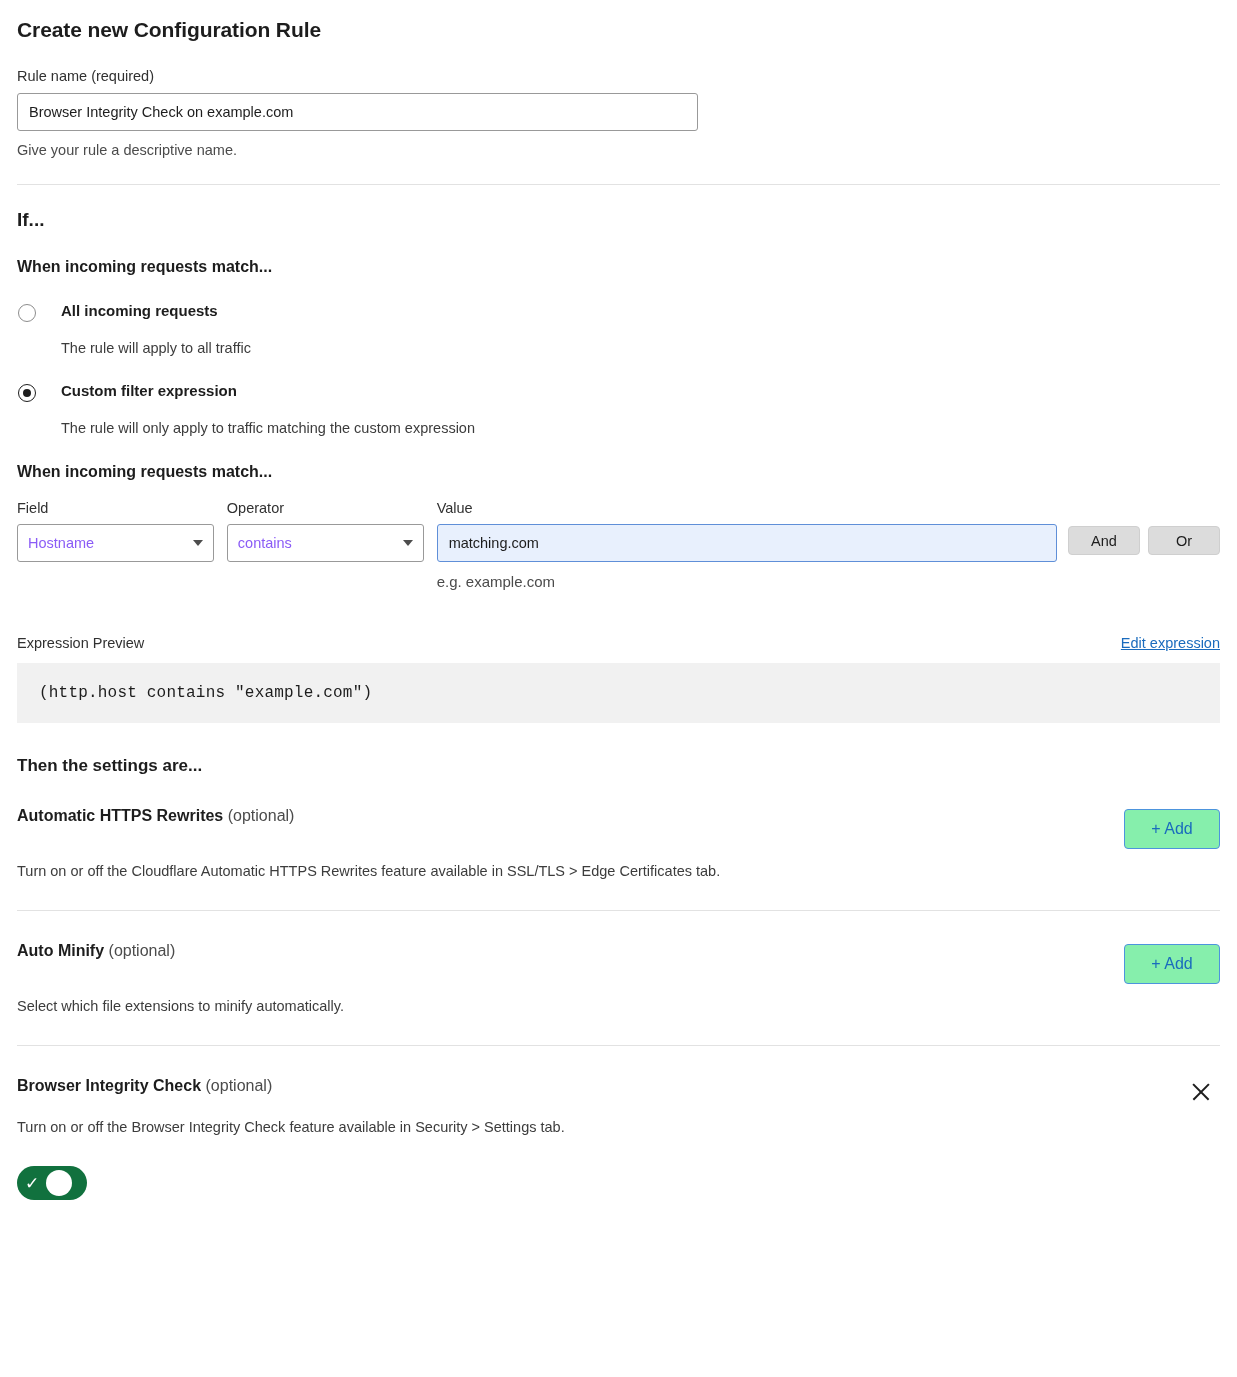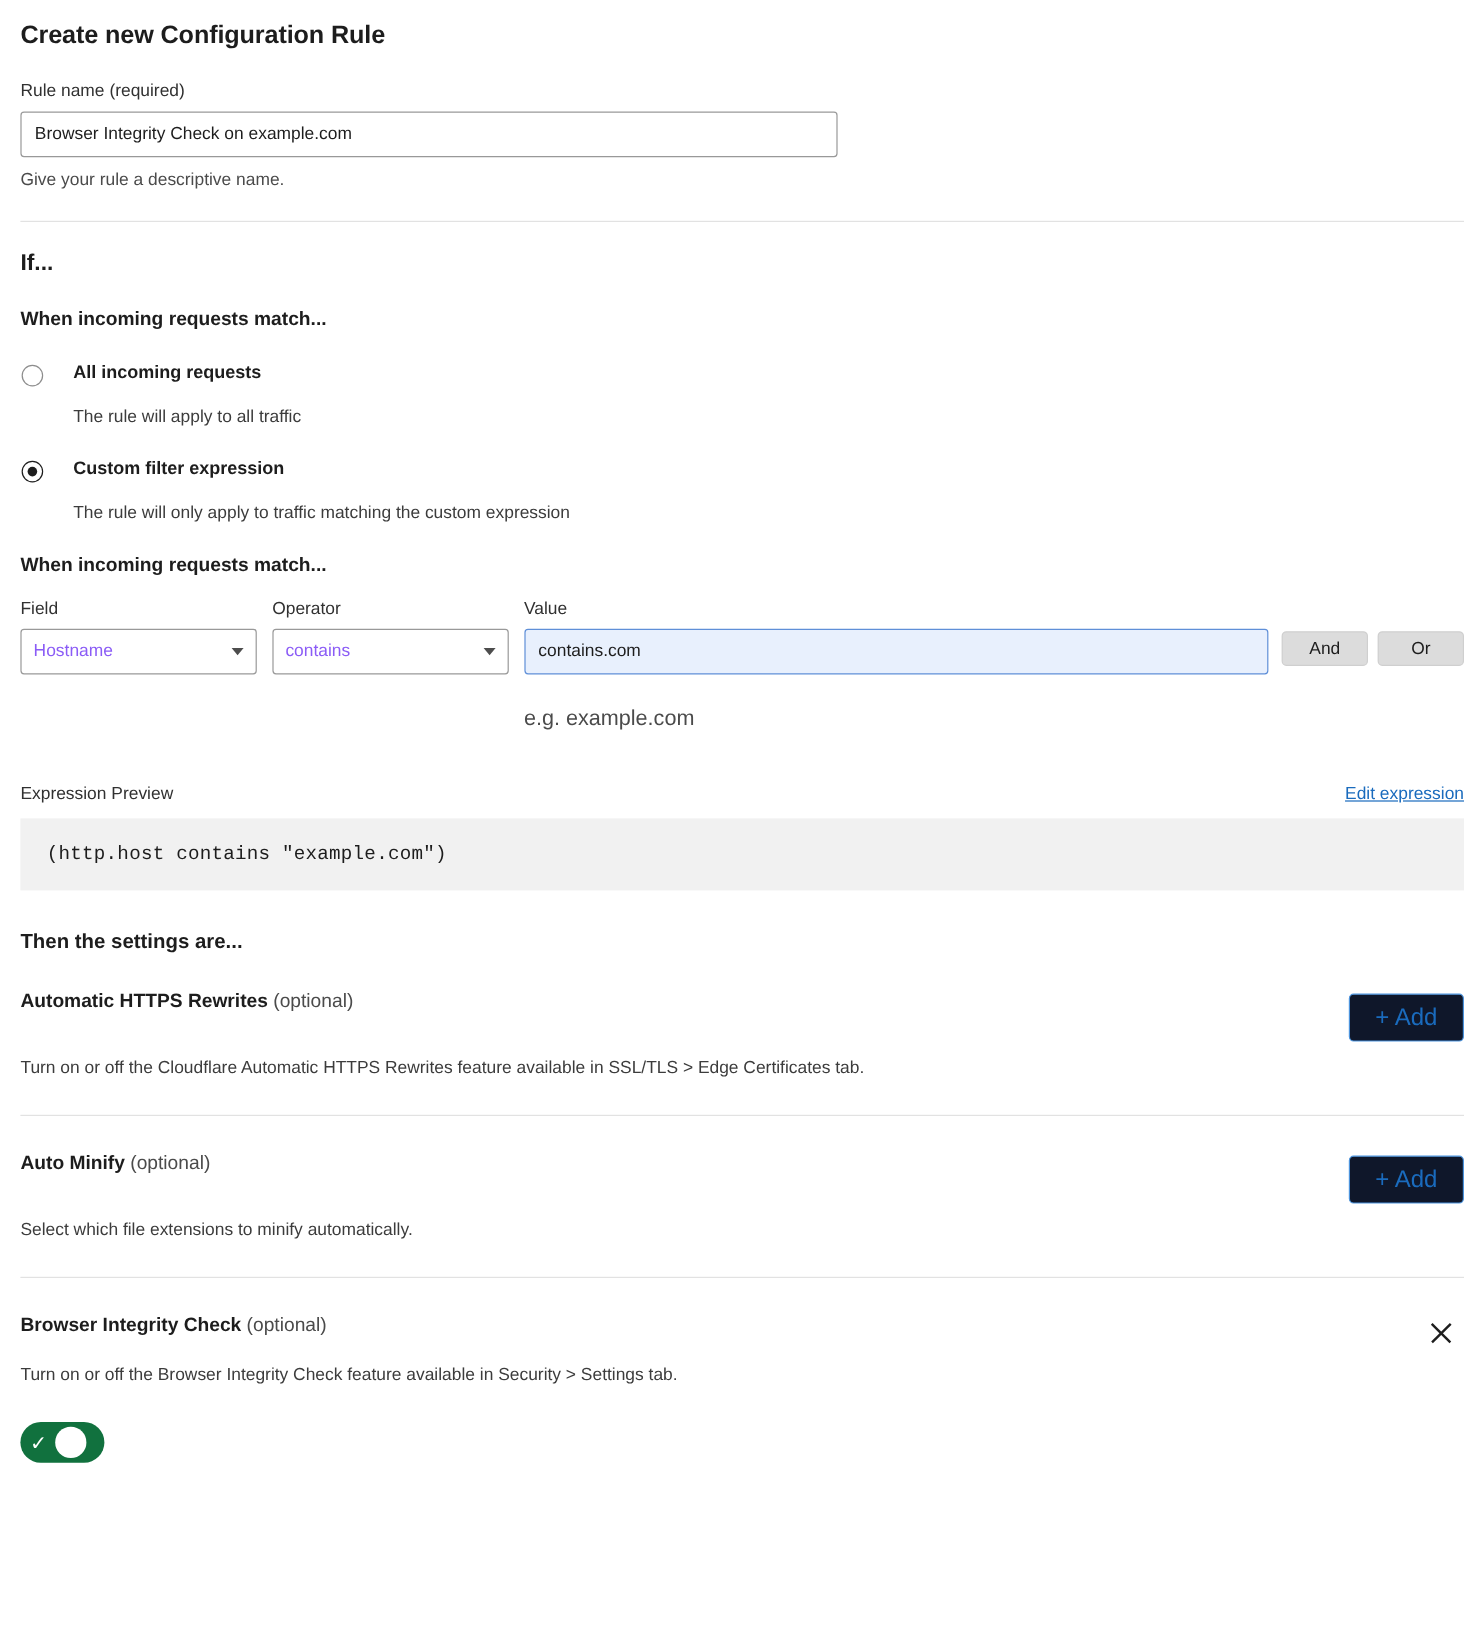--- a/index.html
+++ b/index.html
@@ -147,23 +147,23 @@
     border: 1px solid #5f8fd8;
     border-radius: 3px;
     background: #e8f0fd;
     display: flex;
     align-items: center;
     padding: 0 11px;
     font-size: 14.5px;
     color: #1d1d1d;
   }
   .value-hint {
-    font-size: 18px;
+    font-size: 15px;
     color: #4b4b4b;
-    margin-top: 26px;
+    margin-top: 11px;
   }
 
   .btn-group { display: flex; margin-left: 11px; padding-top: 26px; }
   .gray-btn {
     height: 29px;
     min-width: 72px;
     background: #dcdcdc;
     border: 1px solid #cfcfcf;
     border-radius: 4px;
     font-size: 14.5px;
@@ -225,22 +225,22 @@
   }
   .setting-desc {
     font-size: 14.5px;
     color: #3c3c3c;
     margin-top: 14px;
   }
   .add-btn {
     border: 1px solid #4d94dd;
     border-radius: 4px;
     color: #1a6bbd;
-    background: #0f172a;
-    font-size: 20px;
+    background: #86efac;
+    font-size: 16px;
     height: 40px;
     width: 96px;
     display: flex;
     align-items: center;
     justify-content: center;
     cursor: pointer;
     flex: 0 0 auto;
     margin-top: 2px;
   }
   .close-x {
@@ -337,21 +337,21 @@
     <div class="col-op">
       <div class="col-label">Operator</div>
       <div class="select">
         <span>contains</span>
         <span class="caret"></span>
       </div>
     </div>
 
     <div class="col-value">
       <div class="col-label">Value</div>
-      <div class="value-input">contains.com</div>
+      <div class="value-input">matching.com</div>
       <div class="value-hint">e.g. example.com</div>
     </div>
 
     <div class="btn-group">
       <div class="gray-btn">And</div>
       <div class="gray-btn">Or</div>
     </div>
   </div>
 
   <div class="preview-head">

